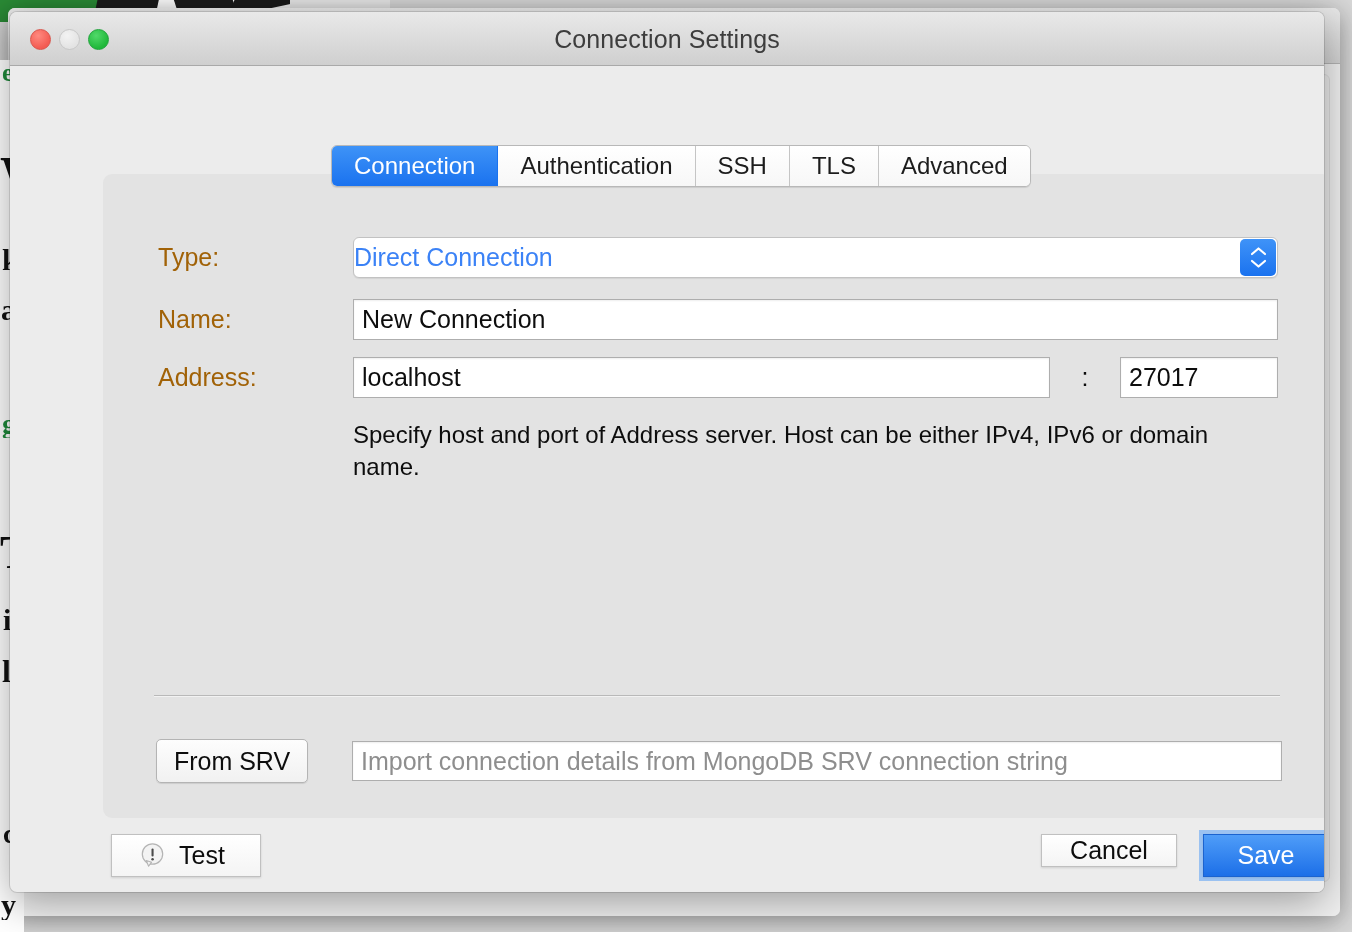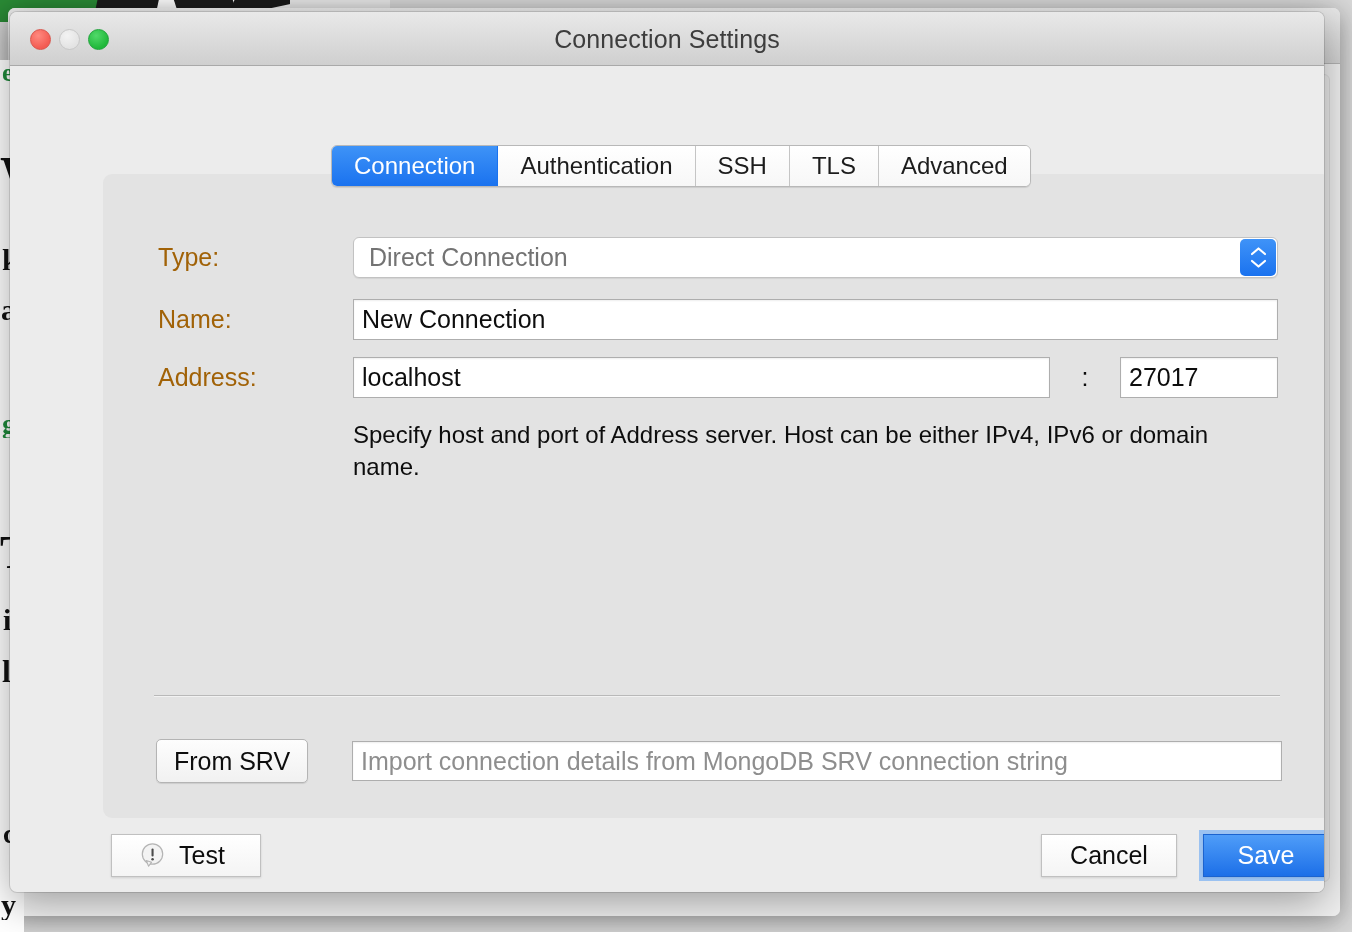--- a/index.html
+++ b/index.html
@@ -217,22 +217,21 @@
     height: 41px;
     background: #ffffff;
     border: 1px solid #c2c2c2;
     border-radius: 6px;
     display: flex;
     align-items: center;
     box-shadow: 0 1px 1px rgba(0,0,0,0.07);
   }
   .popup-value {
     font-size: 25px;
-    color: #737373;
-    padding-left: 15px;
+    color: #3b82f6;
     white-space: nowrap;
   }
   .popup-stepper {
     position: absolute;
     right: 1px; top: 1px;
     width: 36px; height: 37px;
     border-radius: 5px;
     background: linear-gradient(#3f93f8, #1a72ef);
     display: flex;
     flex-direction: column;
@@ -332,21 +331,21 @@
     width: 150px; height: 43px;
     background: linear-gradient(#ffffff, #f4f4f4);
     border: 1px solid #c0c0c0;
     box-shadow: 0 1px 2px rgba(0,0,0,0.12);
     color: #0d0d0d;
     gap: 13px;
     padding-right: 8px;
   }
   #cancel-button {
     left: 991px; top: 0;
-    width: 136px; height: 43px;
+    width: 136px; height: 33px;
     background: linear-gradient(#ffffff, #f4f4f4);
     border: 1px solid #c0c0c0;
     box-shadow: 0 1px 2px rgba(0,0,0,0.12);
     color: #0d0d0d;
   }
   #save-button {
     left: 1153px; top: 0;
     width: 126px; height: 43px;
     background: linear-gradient(#4f9df8, #1c6fe8);
     border: 1px solid #1b63cf;

